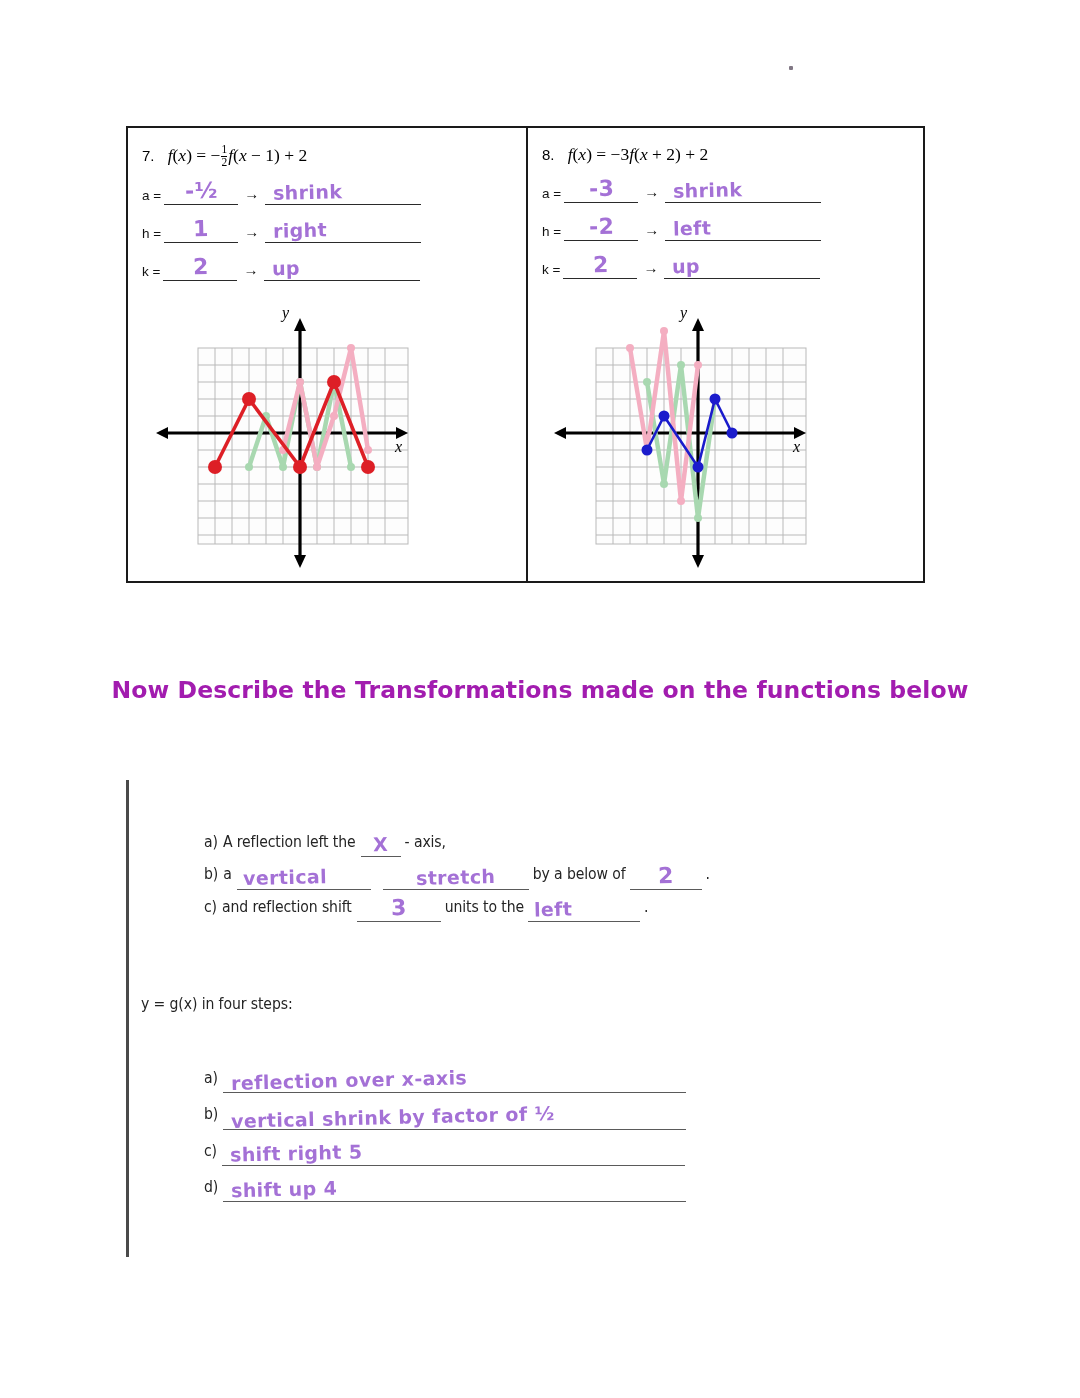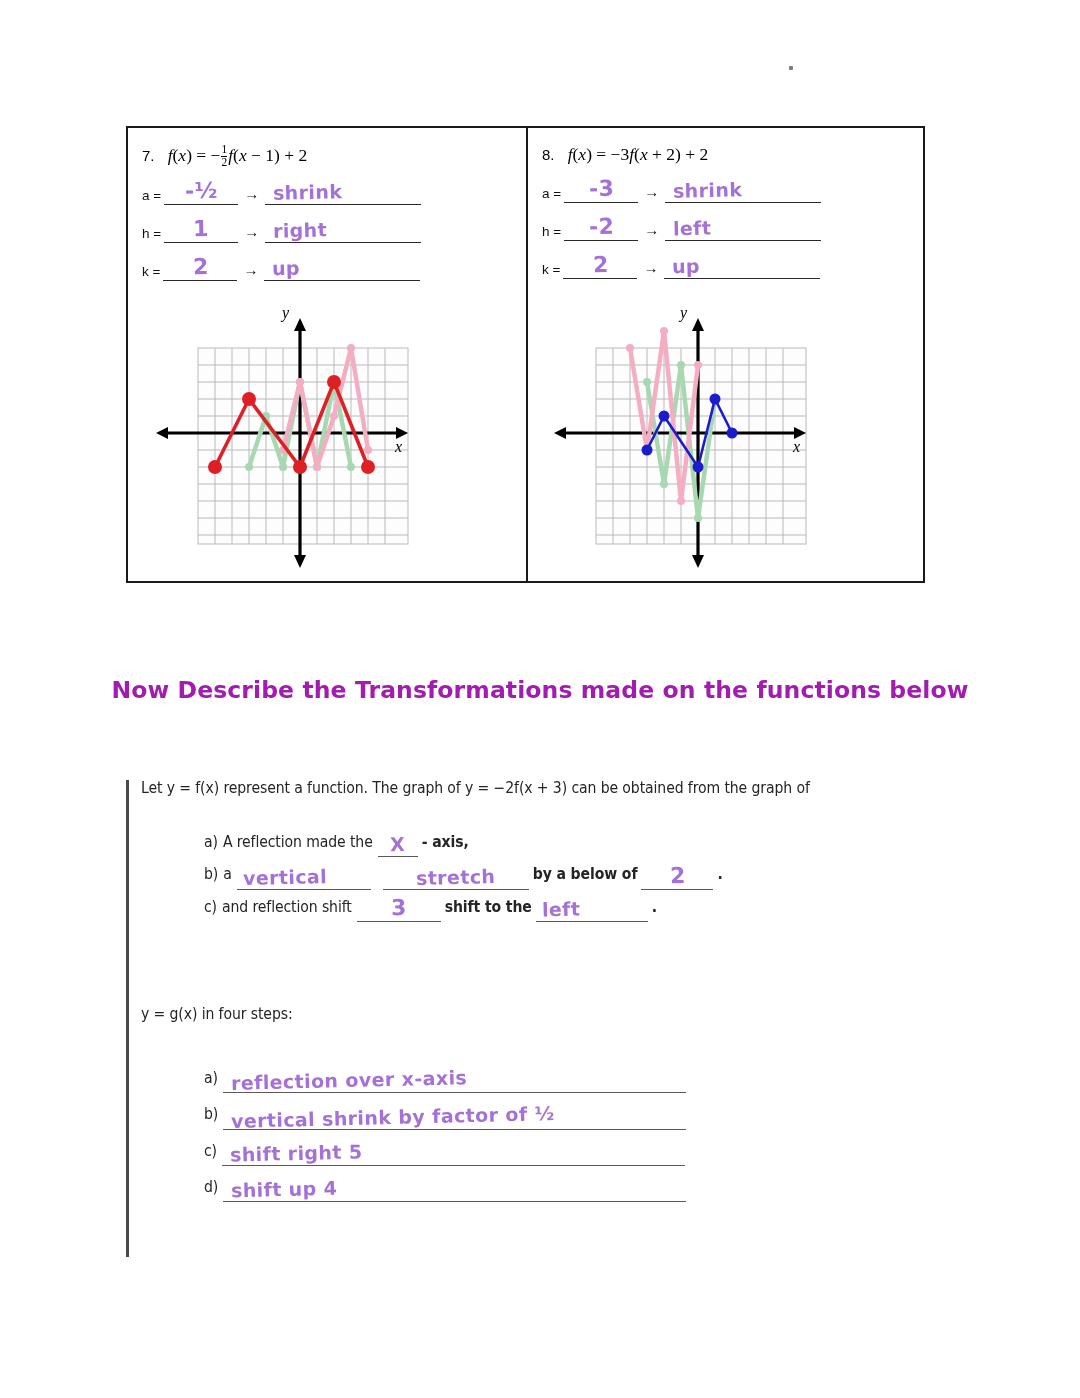--- a/index.html
+++ b/index.html
@@ -92,21 +92,21 @@
   .steps2{position:absolute;left:78px;top:290px;width:600px;}
 
   .step-line{display:flex;align-items:flex-end;margin-bottom:5px;white-space:nowrap;}
   .step-line .sl{margin-right:5px;padding-bottom:2px;}
   .uline{
     border-bottom:1.5px solid #5a5a5a;height:24px;
     display:flex;align-items:flex-end;justify-content:center;
     position:relative;
   }
   .uline.L{justify-content:flex-start;padding-left:6px;}
-  .gap{padding:0 4px 2px 4px;font-weight:bold;}
+  .gap{padding:0 4px 2px 4px;}
 
   .steps2 .step-line{margin-bottom:9px;}
   .steps2 .uline{width:455px;justify-content:flex-start;padding-left:8px;height:26px;}
 </style>
 </head>
 <body>
 
 <div class="stray-dot"></div>
 
 <div class="prob-table">
@@ -331,27 +331,26 @@
     </div>
   </div>
 </div>
 
 <div class="main-heading">Now Describe the Transformations made on the functions below</div>
 
 <div class="scan">
   <div class="vbar"></div>
 
   <div class="p1 scan-txt">
-    <div>Let y = f(x) represent a function.  The graph of y = −2f(x + 3) can be obtained from the graph of</div>
   </div>
 
   <div class="steps1 scan-txt">
     <div class="step-line">
       <span class="sl">a)</span>
-      <span class="sl">A reflection made the</span>
+      <span class="sl">A reflection left the</span>
       <span class="uline" style="width:40px;">
         <span class="ink sm">X</span>
       </span>
       <span class="gap">- axis,</span>
     </div>
 
     <div class="step-line">
       <span class="sl">b)</span>
       <span class="sl">a</span>
       <span class="uline L" style="width:128px;">
@@ -367,30 +366,30 @@
       </span>
       <span class="gap">.</span>
     </div>
 
     <div class="step-line">
       <span class="sl">c)</span>
       <span class="sl">and reflection shift</span>
       <span class="uline" style="width:84px;">
         <span class="ink">3</span>
       </span>
-      <span class="gap">shift to the</span>
+      <span class="gap">units to the</span>
       <span class="uline L" style="width:106px;">
         <span class="ink sm">left</span>
       </span>
       <span class="gap">.</span>
     </div>
   </div>
 
   <div class="p2 scan-txt">
-    <div style="margin-top:10px;">y = g(x) in four steps:</div>
+    <div style="margin-top:0;">y = g(x) in four steps:</div>
   </div>
 
   <div class="steps2 scan-txt">
     <div class="step-line">
       <span class="sl">a)</span>
       <span class="uline">
         <span class="ink sm">reflection over x-axis</span>
       </span>
     </div>
     <div class="step-line">

